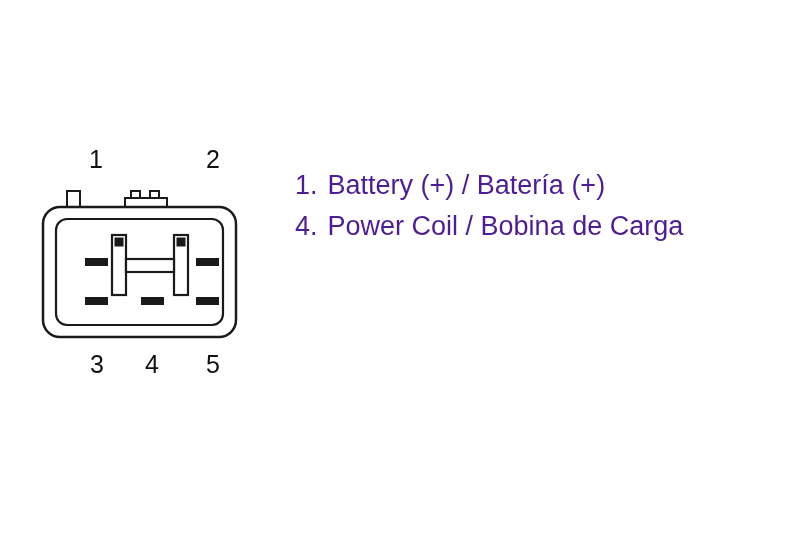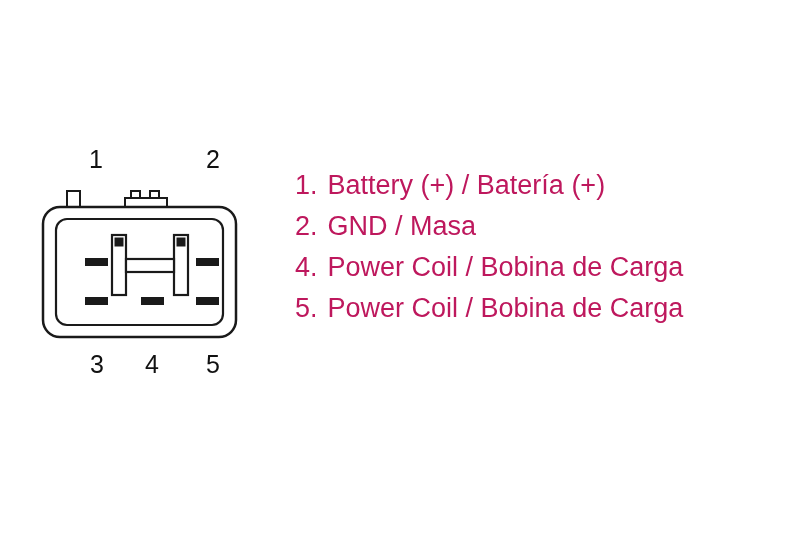--- a/index.html
+++ b/index.html
@@ -29,21 +29,21 @@
     transform: translateX(-50%);
     white-space: nowrap;
   }
   #legend {
     position: absolute;
     left: 295px;
     top: 165px;
     font-size: 27px;
     line-height: 41px;
     white-space: nowrap;
-    color: #be185d;
+    color: #4c1d95;
   }
   .legend-row {
     display: block;
   }
   .legend-num {
     display: inline-block;
     margin-right: 10px;
   }
 </style>
 </head>
@@ -82,23 +82,17 @@
   <div class="pin-num" style="left:213px; top:146px">2</div>
   <div class="pin-num" style="left:97px;  top:351px">3</div>
   <div class="pin-num" style="left:152px; top:351px">4</div>
   <div class="pin-num" style="left:213px; top:351px">5</div>
 
   <div id="legend">
     <div class="legend-row">
       <span class="legend-num">1.</span><span>Battery (+) / Batería (+)</span>
     </div>
     <div class="legend-row">
-      <span class="legend-num">2.</span><span>GND / Masa</span>
-    </div>
-    <div class="legend-row">
       <span class="legend-num">4.</span><span>Power Coil / Bobina de Carga</span>
-    </div>
-    <div class="legend-row">
-      <span class="legend-num">5.</span><span>Power Coil / Bobina de Carga</span>
     </div>
   </div>
 
 </div>
 
 </body></html>

